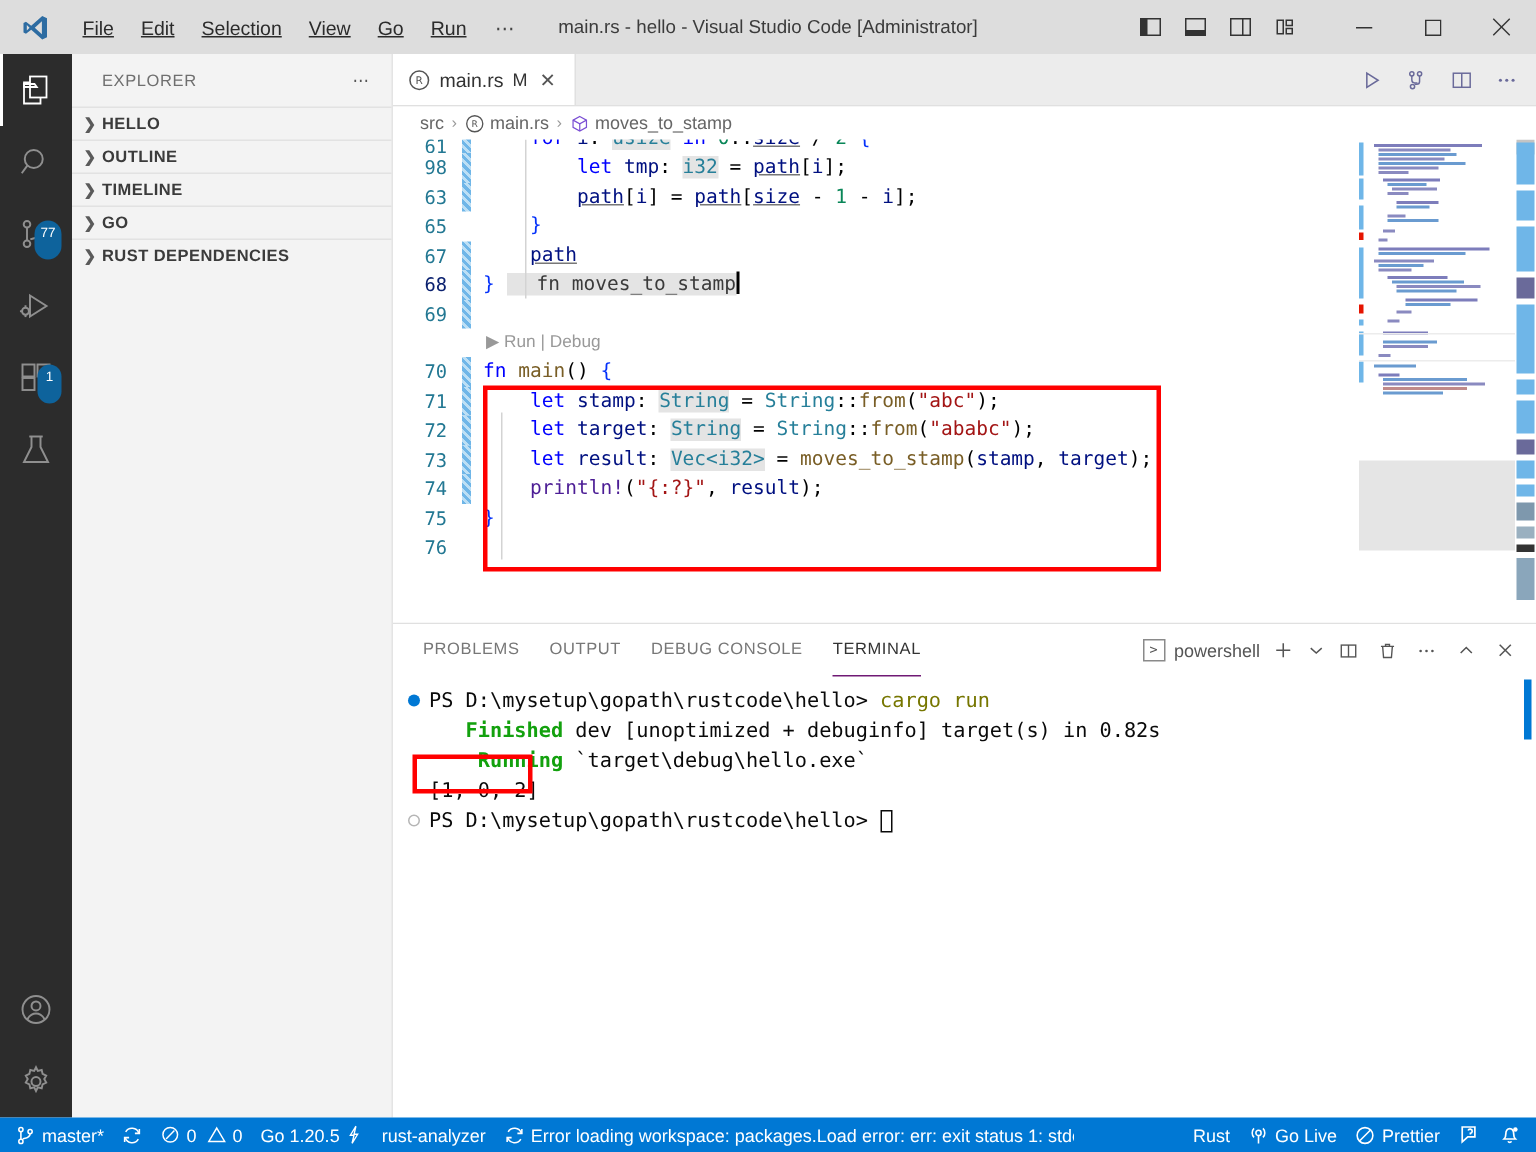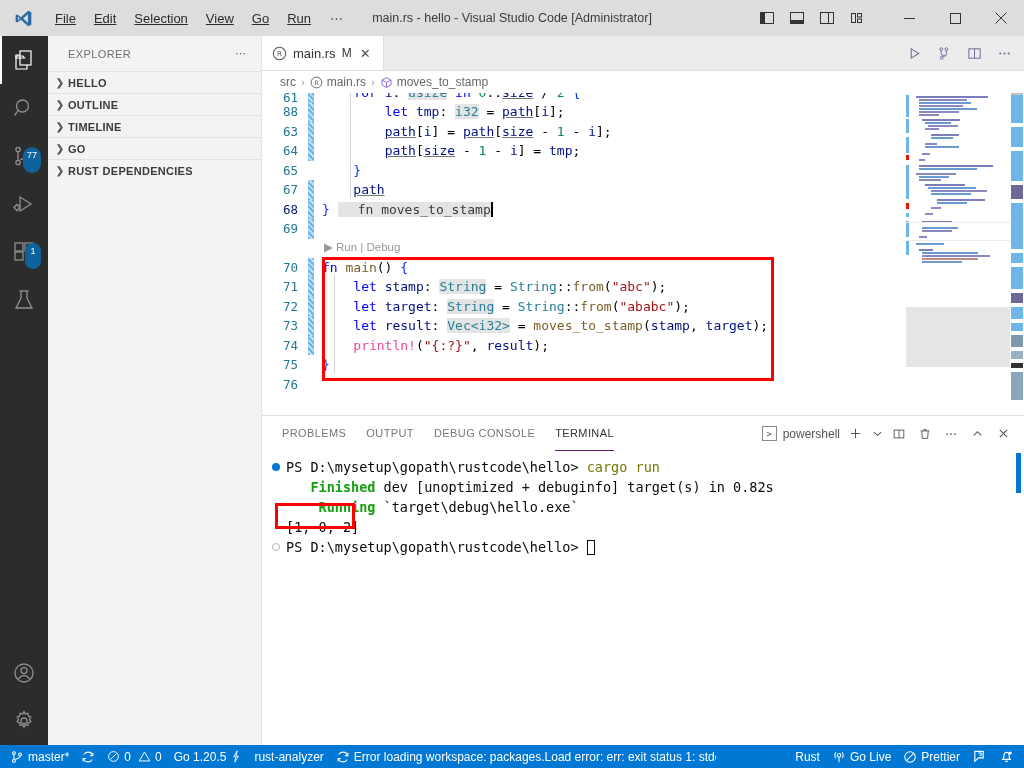--- a/index.html
+++ b/index.html
@@ -174,21 +174,21 @@
   }
   .codetext { padding-left: 8px; color: #000000; }
 
   .cl-kw    { color: #0000ff; }
   .cl-fnname{ color: #795e26; }
   .cl-type  { color: #267f99; }
   .cl-type-hint { color: #267f99; background: #e4e4e4; }
   .cl-str   { color: #a31515; }
   .cl-num   { color: #098658; }
   .cl-var   { color: #001080; }
-  .cl-macro { color: #ec4899; }
+  .cl-macro { color: #4c1d95; }
   .cl-punct { color: #000000; }
   .cl-brace1{ color: #0431fa; }
   .cl-under { text-decoration: underline; text-decoration-color: #777; }
   .cl-sel   { background: #e4e4e4; padding-left: 20px; }
   .cl-dim   { color: #3b3b3b; }
 
   .indentline {
     position: absolute; width: 1px; background: #d3d3d3;
   }
   .codelens {
@@ -574,36 +574,31 @@
           <div class="indentline" style="left:88px; top:0px; height:106px;"></div>
           <div class="indentline" style="left:72px; top:182px; height:98px;"></div>
 
           <div class="coderow" style="height:9px; overflow:hidden;">
             <div class="lineno">61</div>
             <div class="gitgutter mod"></div>
             <div class="codetext" style="margin-top:-9px"><span class="cl-kw">    for</span> <span class="cl-var">i</span><span class="cl-punct">: </span><span class="cl-type-hint">usize</span> <span class="cl-kw">in</span> <span class="cl-num">0</span><span class="cl-punct">..</span><span class="cl-under cl-var">size</span> <span class="cl-punct">/</span> <span class="cl-num">2</span> <span class="cl-brace1">{</span></div>
           </div>
 
           <div class="coderow">
-            <div class="lineno">88</div>
+            <div class="lineno">98</div>
             <div class="gitgutter mod"></div>
             <div class="codetext">        <span class="cl-kw">let</span> <span class="cl-var">tmp</span><span class="cl-punct">: </span><span class="cl-type-hint">i32</span> <span class="cl-punct">=</span> <span class="cl-under cl-var">path</span><span class="cl-punct">[</span><span class="cl-var">i</span><span class="cl-punct">];</span></div>
           </div>
 
           <div class="coderow">
             <div class="lineno">63</div>
             <div class="gitgutter mod"></div>
             <div class="codetext">        <span class="cl-under cl-var">path</span><span class="cl-punct">[</span><span class="cl-var">i</span><span class="cl-punct">] = </span><span class="cl-under cl-var">path</span><span class="cl-punct">[</span><span class="cl-under cl-var">size</span> <span class="cl-punct">-</span> <span class="cl-num">1</span> <span class="cl-punct">-</span> <span class="cl-var">i</span><span class="cl-punct">];</span></div>
           </div>
 
-          <div class="coderow">
-            <div class="lineno">64</div>
-            <div class="gitgutter mod"></div>
-            <div class="codetext">        <span class="cl-under cl-var">path</span><span class="cl-punct">[</span><span class="cl-under cl-var">size</span> <span class="cl-punct">-</span> <span class="cl-num">1</span> <span class="cl-punct">-</span> <span class="cl-var">i</span><span class="cl-punct">] = </span><span class="cl-var">tmp</span><span class="cl-punct">;</span></div>
-          </div>
 
           <div class="coderow">
             <div class="lineno">65</div>
             <div class="gitgutter"></div>
             <div class="codetext">    <span class="cl-brace1">}</span></div>
           </div>
 
 
           <div class="coderow">
             <div class="lineno">67</div>

